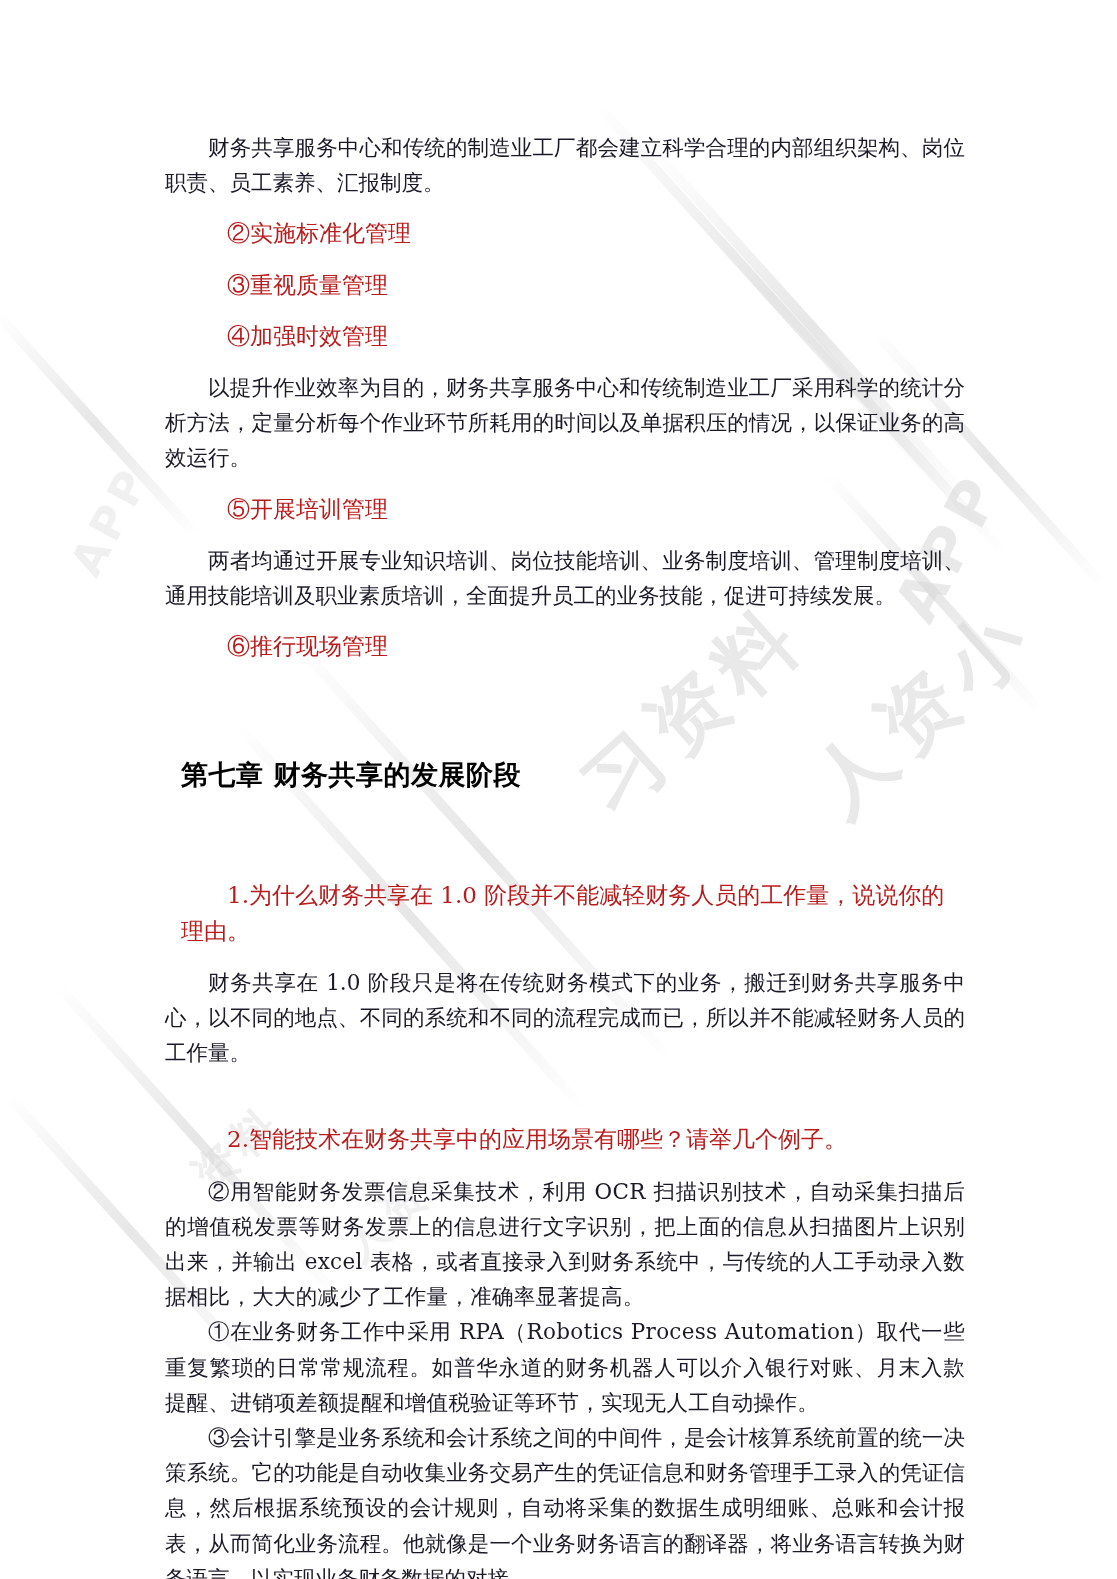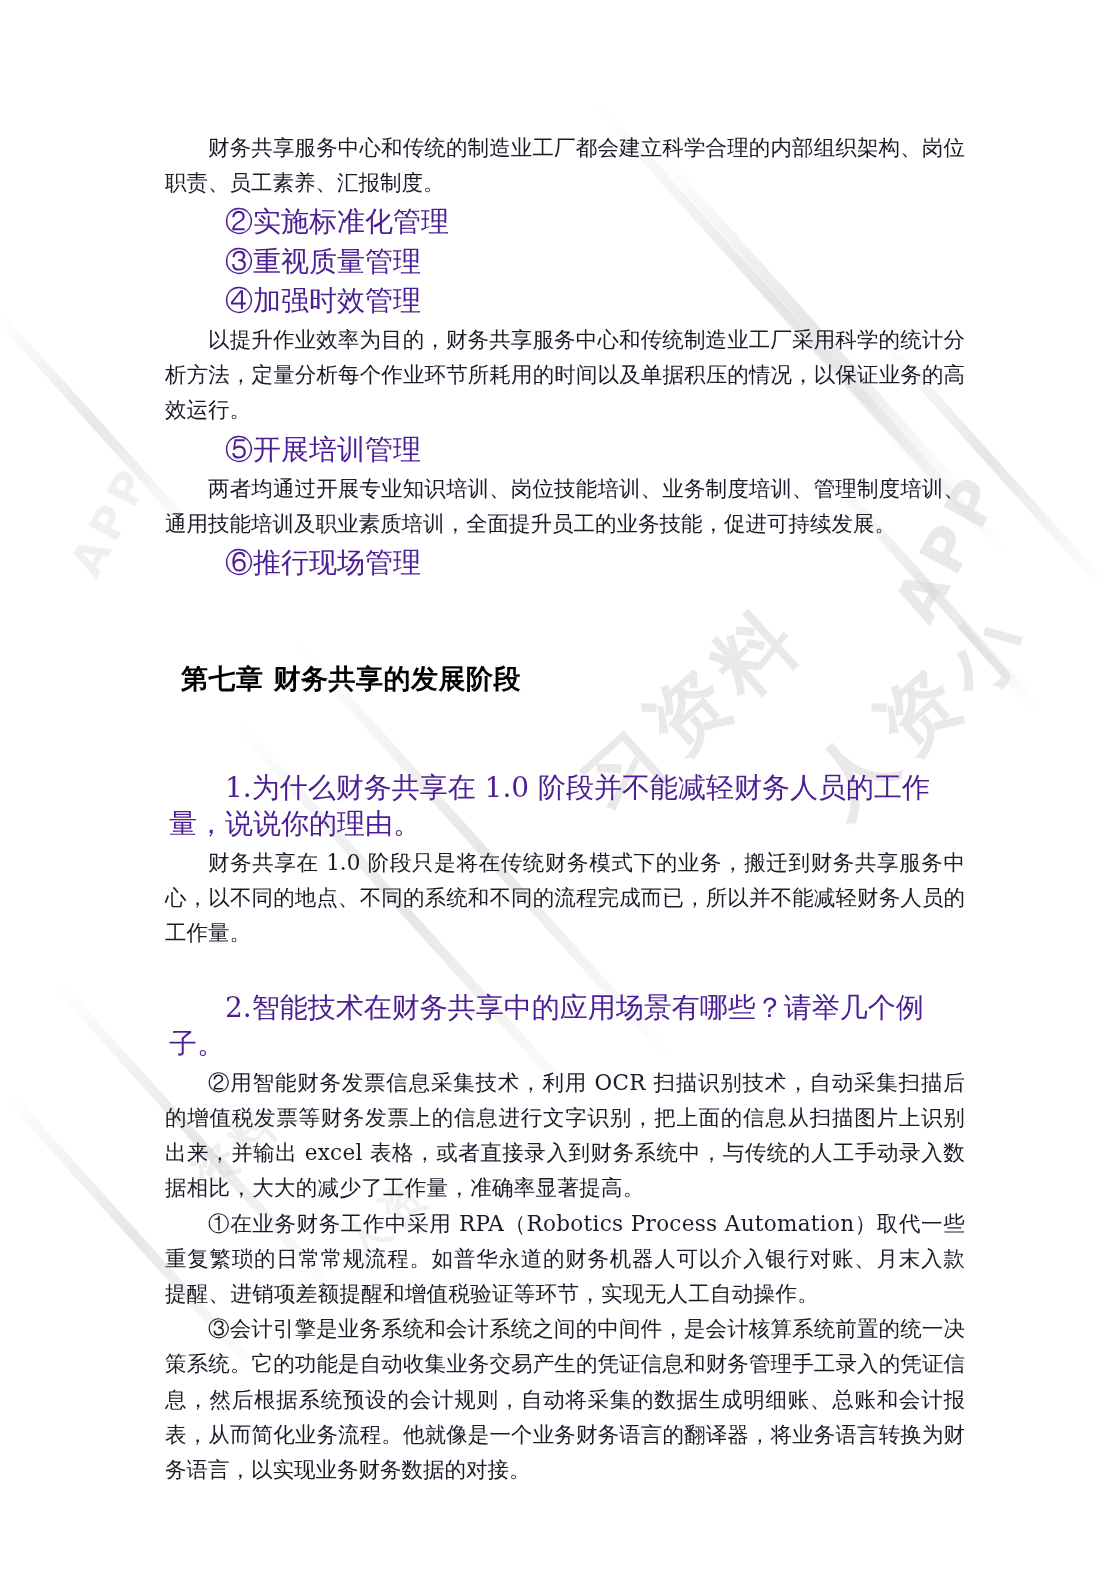--- a/index.html
+++ b/index.html
@@ -59,23 +59,23 @@
     margin: 0;
     color: #1b1b28;
     font-size: 21.5px;
     line-height: 35.2px;
     text-align: justify;
     text-justify: inter-ideograph;
     text-indent: 2em;
     font-family: "DejaVu Serif", "Liberation Serif", serif;
   }
   p.sub {
-    margin: 4px;
-    color: #4c1d95;
-    font-size: 28px;
+    margin: 16px;
+    color: #b91c1c;
+    font-size: 23px;
     line-height: 35.2px;
     text-indent: 2em;
     font-family: "DejaVu Serif", "Liberation Serif", serif;
   }
   h2.chapter {
     margin: 16px;
     color: #000000;
     font-size: 27px;
     font-weight: 700;
     line-height: 38px;

